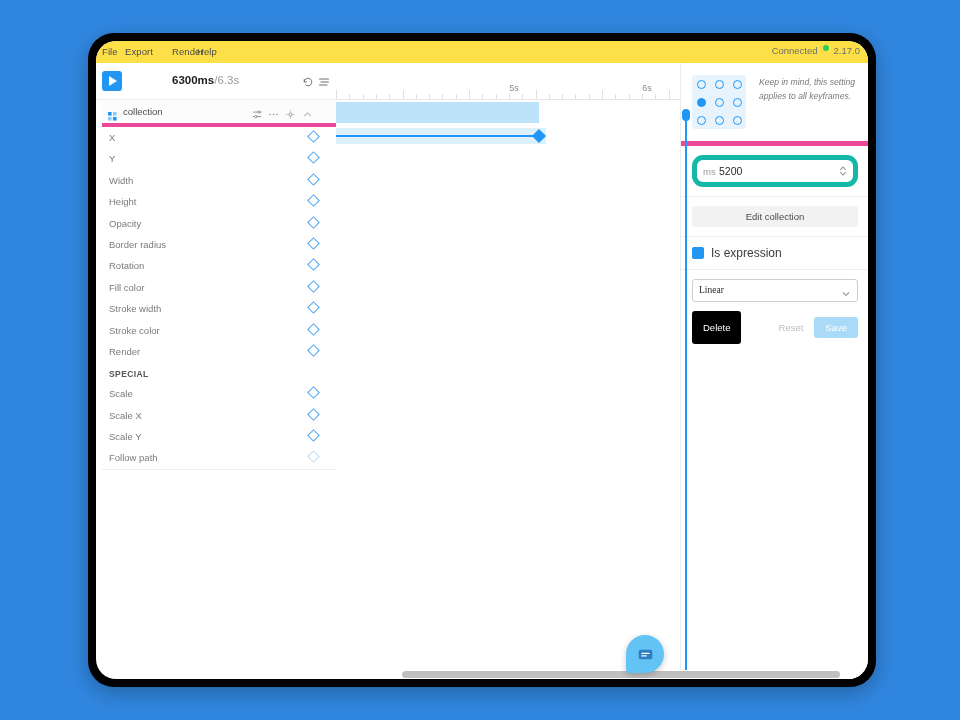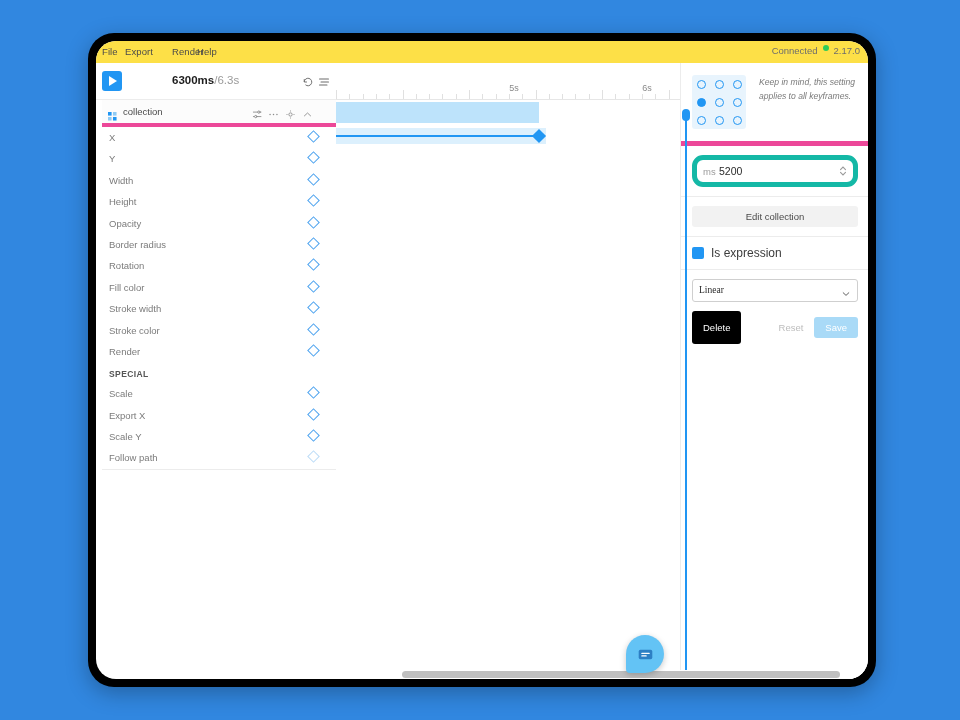--- a/index.html
+++ b/index.html
@@ -622,21 +622,21 @@
             <div class="prop-diamond"></div>
           </div>
           <div class="section-header">
             <div class="prop-label">SPECIAL</div>
           </div>
           <div class="prop-row">
             <div class="prop-label">Scale</div>
             <div class="prop-diamond"></div>
           </div>
           <div class="prop-row">
-            <div class="prop-label">Export X</div>
+            <div class="prop-label">Scale X</div>
             <div class="prop-diamond"></div>
           </div>
           <div class="prop-row">
             <div class="prop-label">Scale Y</div>
             <div class="prop-diamond"></div>
           </div>
           <div class="prop-row">
             <div class="prop-label">Follow path</div>
             <div class="prop-diamond faded"></div>
           </div>

